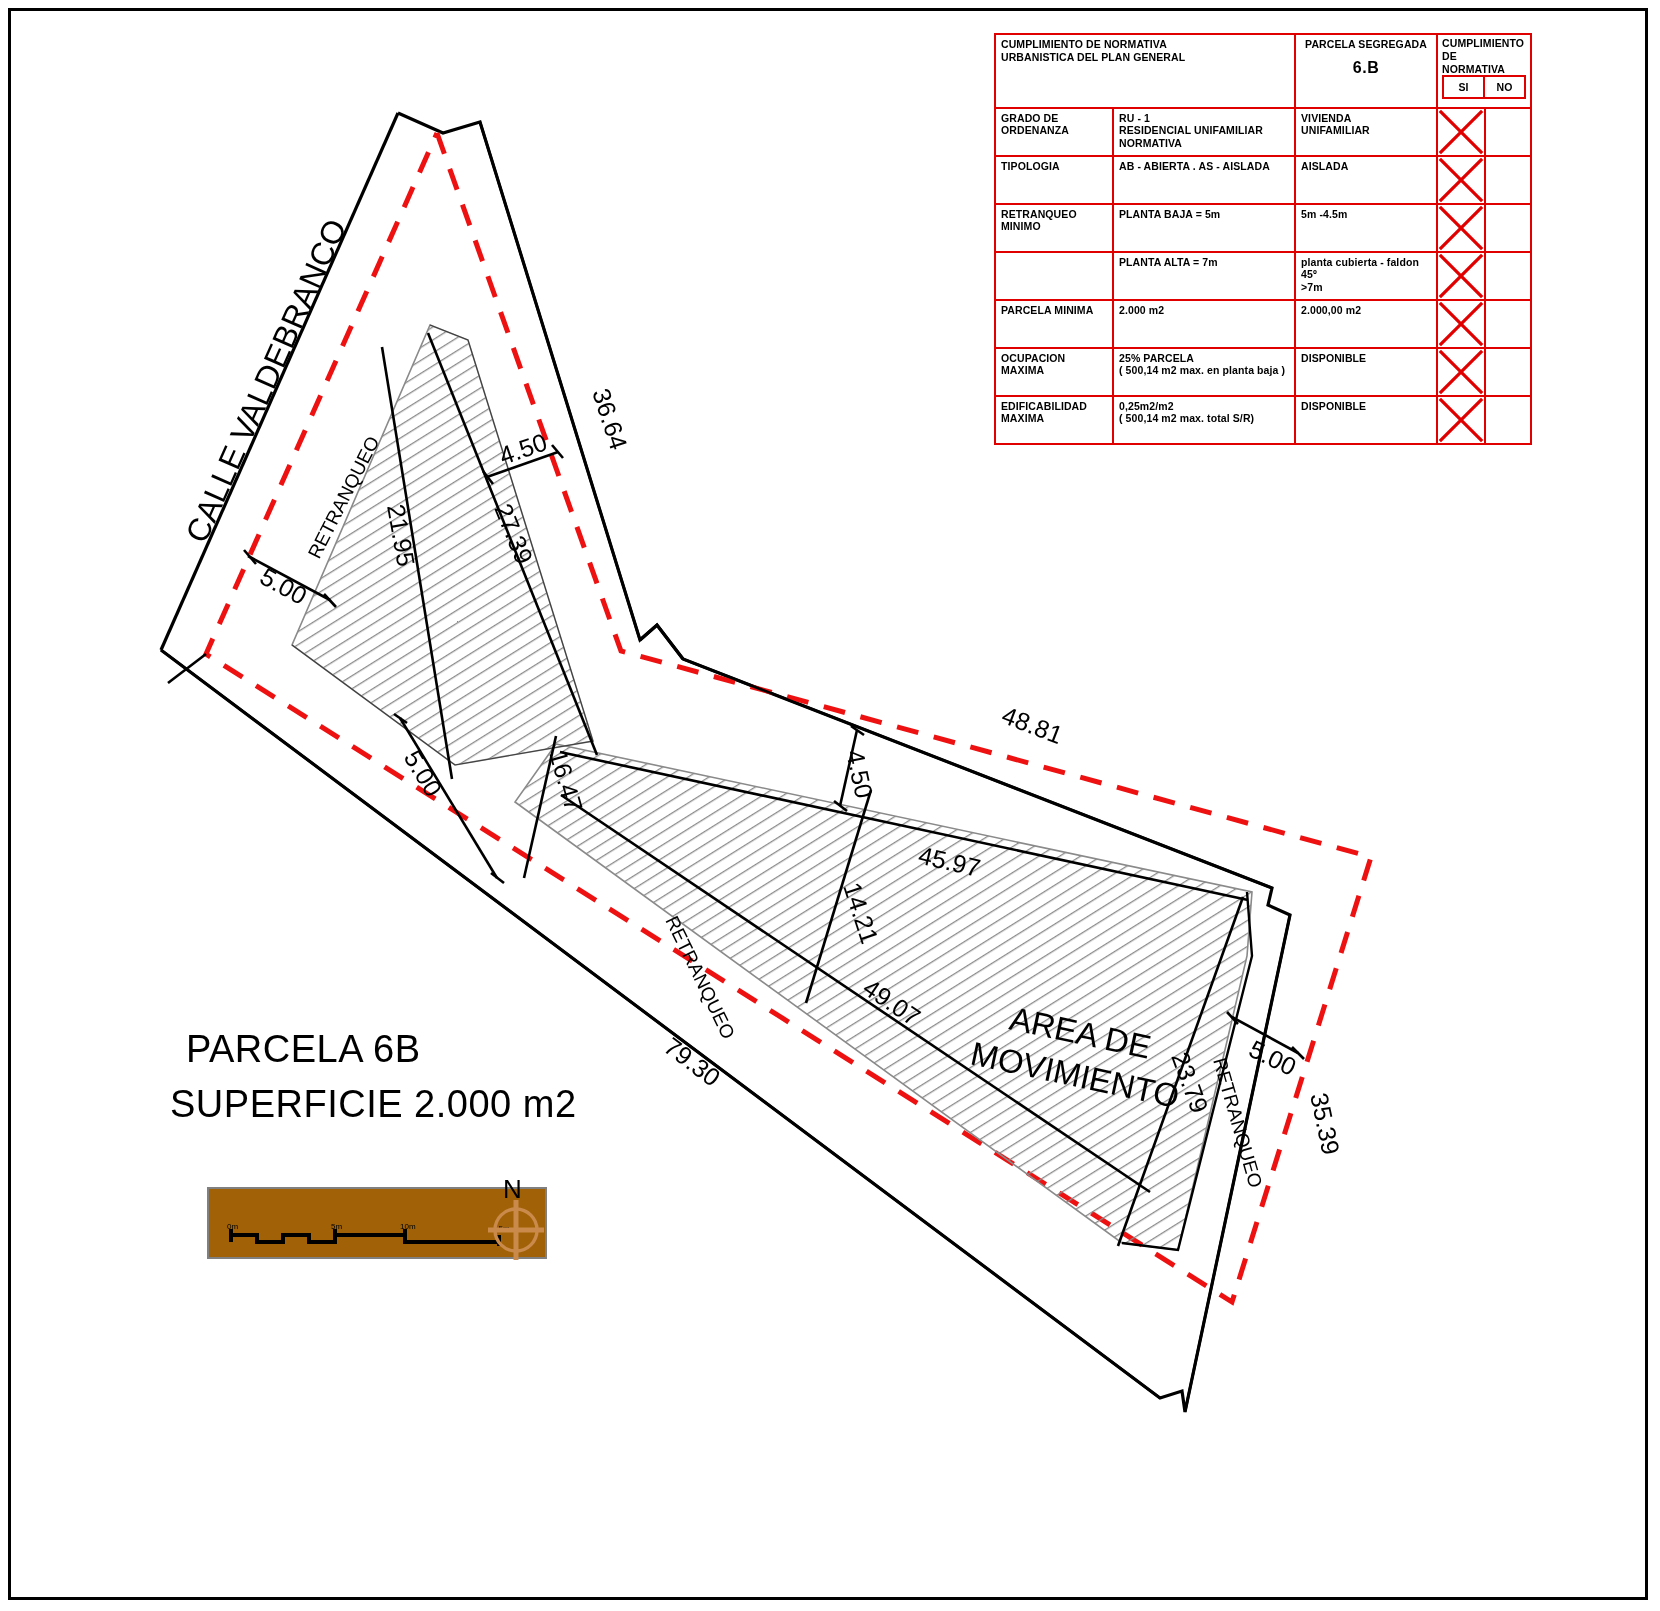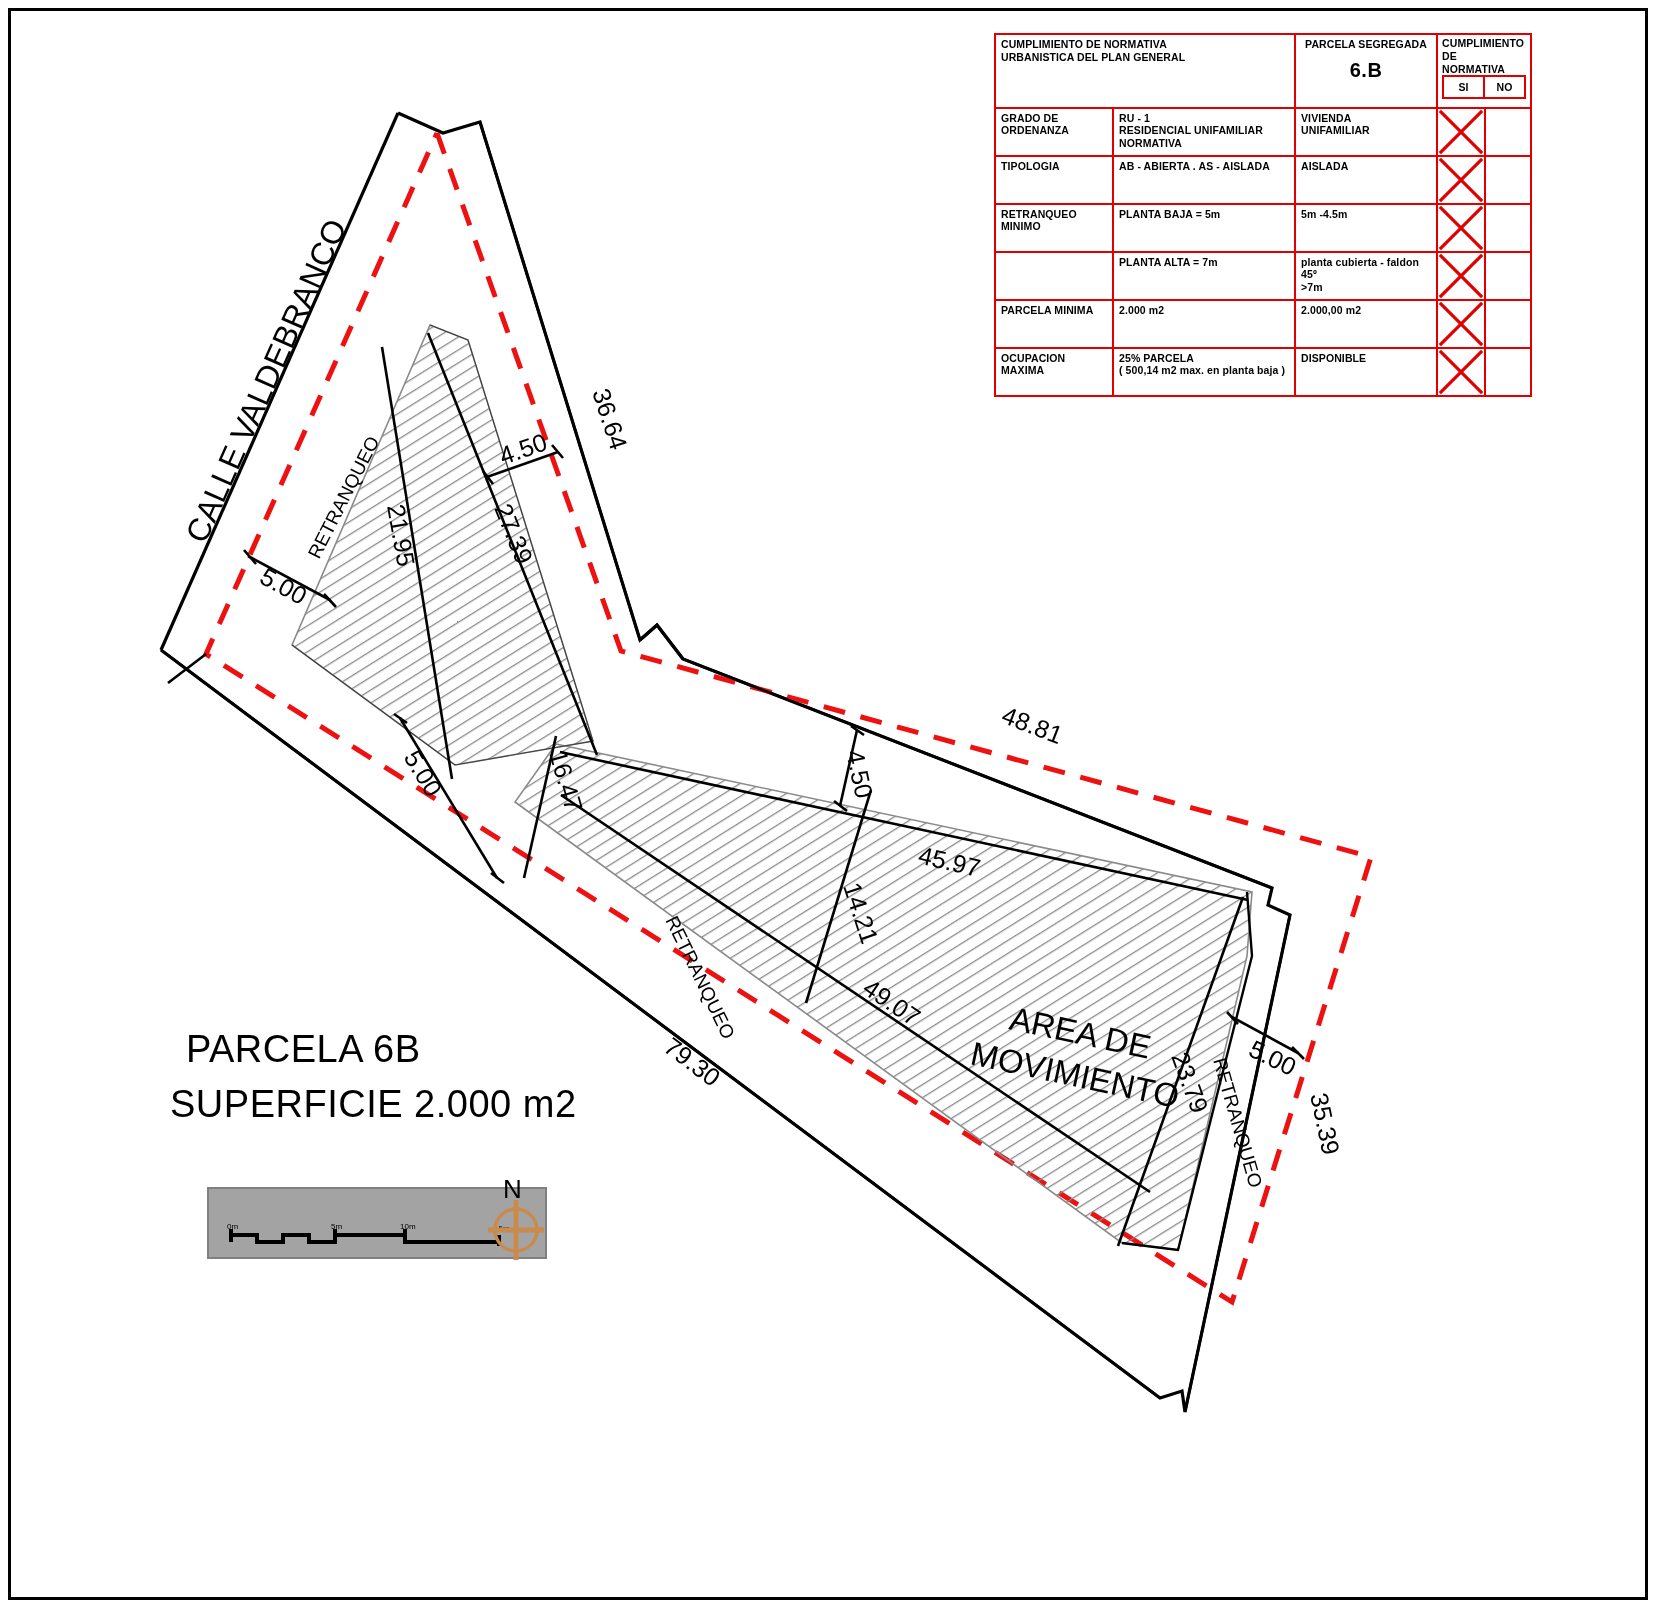--- a/index.html
+++ b/index.html
@@ -65,21 +65,21 @@
     line-height: 1.3;
   }
   .tbl-head-parcela {
     text-align: center;
     font-size: 11px;
     line-height: 1.3;
     border-radius: 25px;
   }
   .tbl-head-parcela .big {
     display: block;
-    font-size: 20px;
+    font-size: 16px;
     margin-top: 7px;
     letter-spacing: 0.5px;
   }
   .tbl-head-cumpl {
     font-size: 8.5px;
     line-height: 1.15;
     text-align: left;
   }
   .tbl-sub-si-no {
     text-align: center;
@@ -108,21 +108,21 @@
   #title-superficie { left: 170px; top: 1083px; }
   
   #scalebar-box {
     position: absolute;
     left: 207px;
     top: 1187px;
     width: 340px;
     height: 72px;
     border: 2px solid #808080;
     box-sizing: border-box;
-    background: #a3a3a3;
+    background: #a16207;
   }
   #scalebar-svg { position: absolute; left: 0; top: 0; }
   
   #north-arrow {
     position: absolute;
     left: 484px;
     top: 1178px;
     width: 64px;
     height: 86px;
   }
@@ -393,20 +393,40 @@
             <div>DISPONIBLE</div>
           </td>
           <td class="cell-x">
             <svg viewBox="0 0 100 100" preserveAspectRatio="none">
               <line x1="4" y1="4" x2="96" y2="96" stroke="#e00000" stroke-width="7"></line>
               <line x1="96" y1="4" x2="4" y2="96" stroke="#e00000" stroke-width="7"></line>
             </svg>
           </td>
           <td class="cell-x"></td>
         </tr>
+        <tr>
+          <td>
+            <div>EDIFICABILIDAD</div>
+            <div>MAXIMA</div>
+          </td>
+          <td>
+            <div>0,25m2/m2</div>
+            <div>( 500,14 m2 max. total S/R)</div>
+          </td>
+          <td class="tbl-small">
+            <div>DISPONIBLE</div>
+          </td>
+          <td class="cell-x">
+            <svg viewBox="0 0 100 100" preserveAspectRatio="none">
+              <line x1="4" y1="4" x2="96" y2="96" stroke="#e00000" stroke-width="7"></line>
+              <line x1="96" y1="4" x2="4" y2="96" stroke="#e00000" stroke-width="7"></line>
+            </svg>
+          </td>
+          <td class="cell-x"></td>
+        </tr>
       </tbody>
   </table>
 
   <div class="plan-title" id="title-parcela">PARCELA 6B</div>
   <div class="plan-title" id="title-superficie">SUPERFICIE 2.000 m2</div>
 
   <div id="scalebar-box">
     <svg id="scalebar-svg" width="336" height="68" viewBox="0 0 336 68" xmlns="http://www.w3.org/2000/svg">
       <g stroke="#000000" stroke-width="4" fill="none">
         <path d="M22,46 L48,46 L48,53 L74,53 L74,46 L100,46 L100,53 L126,53 L126,46 L196,46 L196,53 L290,53"></path>

